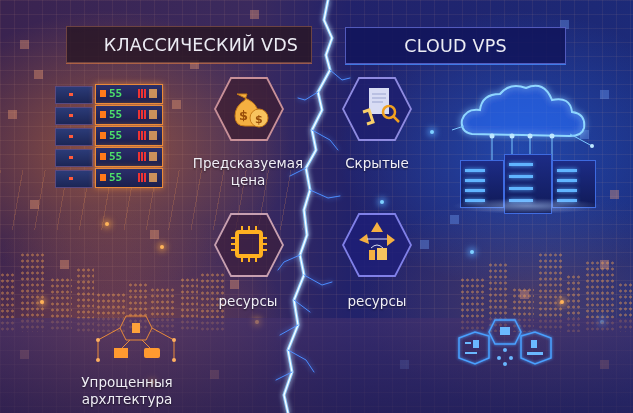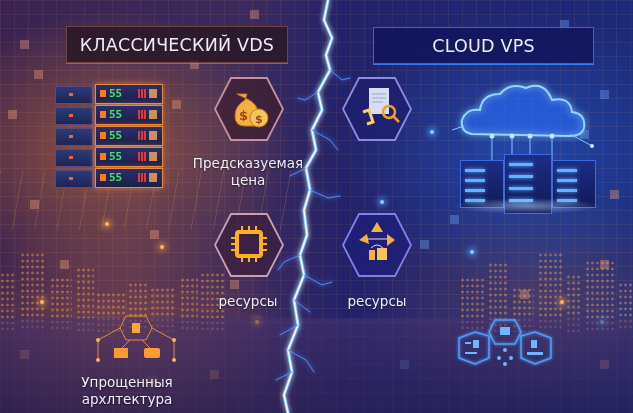--- a/index.html
+++ b/index.html
@@ -26,22 +26,22 @@
   .skyline{position:absolute;left:0;right:0;top:222px;height:110px;}
   .bld{position:absolute;bottom:0;background:linear-gradient(#2a1e44,#1e1636);opacity:0.75;
      background-image:radial-gradient(rgba(255,170,80,0.55) 1px, transparent 1.5px);background-size:5px 6px;}
   .water{position:absolute;left:0;right:0;top:318px;height:95px;
     background:linear-gradient(180deg, rgba(70,50,110,0.55), rgba(40,30,80,0.6));}
   .grid-floor{position:absolute;left:0;top:170px;width:310px;height:60px;
     background:repeating-linear-gradient(100deg, rgba(255,160,80,0.18) 0 1px, transparent 1px 22px);}
   
   .title{position:absolute;height:35px;display:flex;align-items:center;justify-content:center;
     color:#ececf4;font-family:"DejaVu Sans",sans-serif;font-size:17.5px;letter-spacing:0.2px;}
-  .title.left{left:66px;top:26px;width:220px;background:rgba(40,22,36,0.82);border:1px solid rgba(190,120,90,0.45);box-shadow:0 1px 0 rgba(255,140,60,0.5);}
-  .title.right{left:345px;top:27px;width:219px;background:rgba(16,20,90,0.85);border:1px solid rgba(110,120,230,0.7);box-shadow:0 1px 0 rgba(70,140,255,0.8);margin-left:28px;}
+  .title.left{left:66px;top:26px;width:220px;background:rgba(40,22,36,0.82);border:1px solid rgba(190,120,90,0.45);box-shadow:0 1px 0 rgba(255,140,60,0.5);padding-left:24px;}
+  .title.right{left:345px;top:27px;width:219px;background:rgba(16,20,90,0.85);border:1px solid rgba(110,120,230,0.7);box-shadow:0 1px 0 rgba(70,140,255,0.8);}
   
   .hex{position:absolute;width:72px;height:66px;}
   .hex svg{position:absolute;inset:0;}
   .label{position:absolute;text-align:center;color:#f0eef6;font-size:13.5px;line-height:17px;text-shadow:0 1px 2px rgba(0,0,0,0.6);}
   .label span{display:block;}
   
   .rack{position:absolute;left:55px;top:84px;width:96px;height:110px;}
   .unit{position:absolute;height:18px;}
   .unit .side{position:absolute;left:0;top:2px;width:36px;height:16px;background:linear-gradient(#2b3b78,#1c2656);border:1px solid #5a4a80;}
   .unit .side i{position:absolute;left:13px;top:6px;width:4px;height:3px;background:#ff5a3a;}
@@ -327,20 +327,21 @@
             <line x1="31" y1="18" x2="45" y2="18"></line>
             <line x1="31" y1="22" x2="45" y2="22"></line>
             <line x1="31" y1="26" x2="42" y2="26"></line>
           </g>
         <circle cx="48" cy="36" r="6" fill="none" stroke="#f0a020" stroke-width="2.5"></circle>
         <line x1="52" y1="40" x2="58" y2="46" stroke="#f0a020" stroke-width="2.5"></line>
         <path d="M22 36 L28 34 L30 40 M26 48 L32 46 L30 40" stroke="#f8cf6a" stroke-width="3" fill="none"></path>
       </svg>
     </div>
     <div class="label" style="left:321px;top:155px;width:112px">
+        <span>Скрытые</span>
       </div>
   </div>
 
   <div>
     <div class="hex" style="left:341px;top:212px">
       <svg viewBox="0 0 72 66">
           <polygon points="18,2 54,2 70,33 54,64 18,64 2,33" fill="rgba(30,30,120,0.8)" stroke="#8080e8" stroke-width="1.8"></polygon>
         </svg>
       <svg viewBox="0 0 72 66">
         <polygon points="36,10 30,20 42,20" fill="#f5b041"></polygon>

